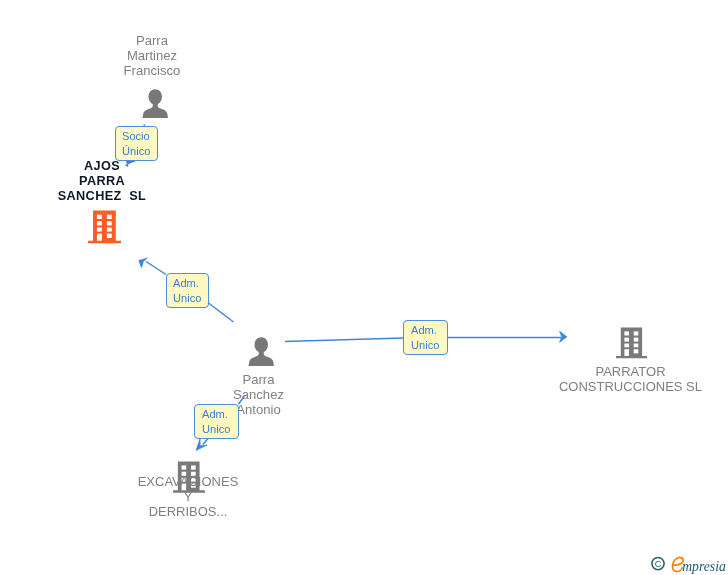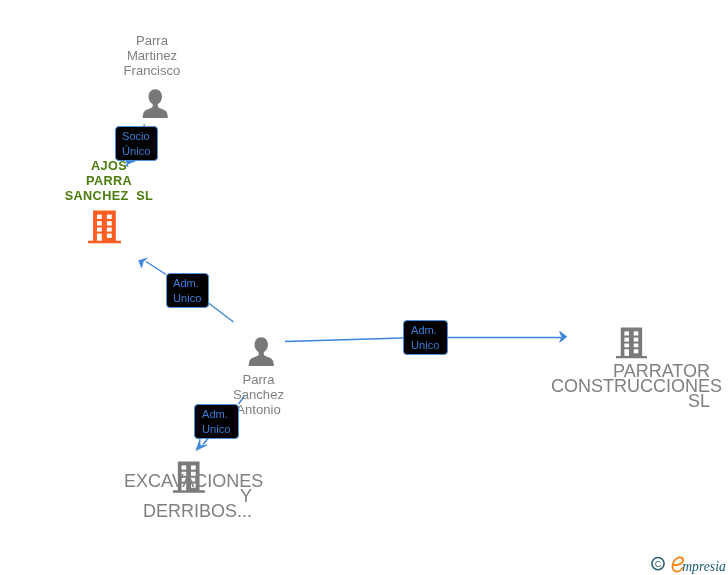--- a/index.html
+++ b/index.html
@@ -1,22 +1,22 @@
 <!DOCTYPE html>
 <html><head>
 <meta charset="utf-8">
 <style>
   html,body{margin:0;padding:0;}
   body{width:728px;height:575px;background:#fff;font-family:"Liberation Sans",sans-serif;overflow:hidden;position:relative;}
   #edges{position:absolute;left:0;top:0;width:728px;height:575px;pointer-events:none;}
   .nlabel{position:absolute;text-align:center;color:#808080;font-size:13.1px;line-height:15.1px;white-space:pre-wrap;}
-  .nlabel.bold{font-weight:bold;color:#4d7c0f;line-height:14.8px;font-size:12.7px;letter-spacing:0.35px;margin-left:7px;}
-  .nlabel.caps{font-size:18px;line-height:15.0px;text-align:right;}
+  .nlabel.bold{font-weight:bold;color:#0f172a;line-height:14.8px;font-size:12.7px;letter-spacing:0.35px;}
+  .nlabel.caps{font-size:13px;line-height:15.0px;}
   .nicon{position:absolute;}
-  .elabel{position:absolute;border:1.7px solid #4a90dd;background:#000000;border-radius:4px;color:#3b7dd8;
+  .elabel{position:absolute;border:1.7px solid #4a90dd;background:#fef9c3;border-radius:4px;color:#3b7dd8;
           font-size:11.1px;line-height:15.1px;text-align:left;box-sizing:border-box;white-space:pre-wrap;}
   #wm{position:absolute;left:651px;top:554px;}
 </style>
 </head>
 <body>
 
 <svg id="edges" viewBox="0 0 728 575" width="728" height="575">
   <path d="M144.4 124.3 L 144 126" stroke="#3d85d8" stroke-width="1.4" fill="none"></path>
   <path d="M135 160.8 L 133 161.8" stroke="#3d85d8" stroke-width="1.4" fill="none"></path>
   <path d="M125.6 165.2 L134.5 161.0 L126.5 161.0 L128.0 166.5 Z" fill="#3d85d8" stroke="#3d85d8" stroke-width="0.9" stroke-linejoin="round"></path>

